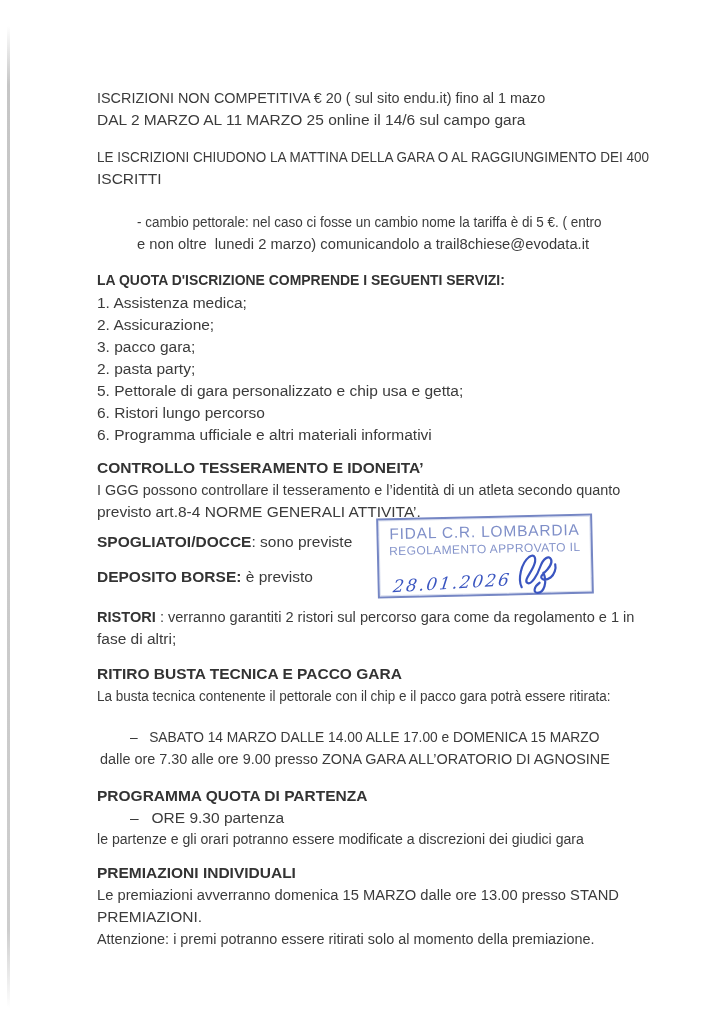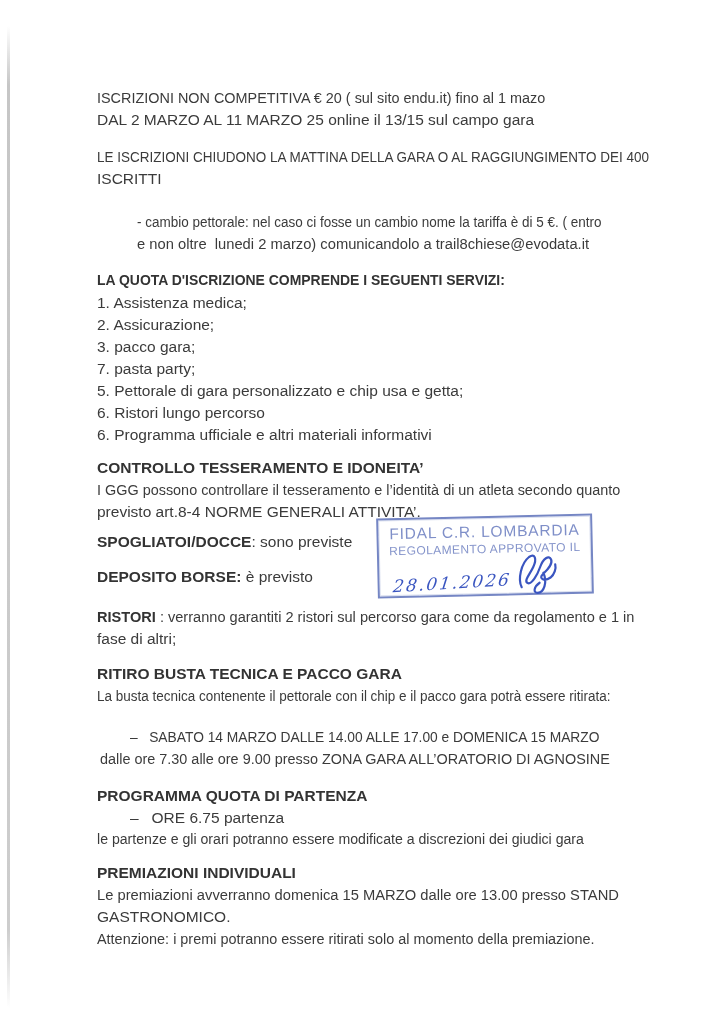--- a/index.html
+++ b/index.html
@@ -76,59 +76,59 @@
   }
 </style>
 </head>
 <body>
 
 <div class="page">
 
   <div class="scan-edge"></div>
 
   <div class="line sx93" style="top:88px">ISCRIZIONI NON COMPETITIVA € 20 ( sul sito endu.it) fino al 1 mazo</div>
-  <div class="line" style="top:110px">DAL 2 MARZO AL 11 MARZO 25 online il 13/15 sul campo gara</div>
+  <div class="line" style="top:110px">DAL 2 MARZO AL 11 MARZO 25 online il 14/6 sul campo gara</div>
 
   <div class="line sx87" style="top:147px">LE ISCRIZIONI CHIUDONO LA MATTINA DELLA GARA O AL RAGGIUNGIMENTO DEI 400</div>
   <div class="line" style="top:169px">ISCRITTI</div>
 
   <div class="line ind sx87" style="top:212px">- cambio pettorale: nel caso ci fosse un cambio nome la tariffa è di 5 €. ( entro</div>
   <div class="line ind sx95" style="top:234px">e non oltre  lunedi 2 marzo) comunicandolo a trail8chiese@evodata.it</div>
 
   <div class="line b sx90" style="top:270px">LA QUOTA D'ISCRIZIONE COMPRENDE I SEGUENTI SERVIZI:</div>
   <div class="line" style="top:293px">1. Assistenza medica;</div>
   <div class="line" style="top:315px">2. Assicurazione;</div>
   <div class="line" style="top:337px">3. pacco gara;</div>
-  <div class="line" style="top:359px">7. pasta party;</div>
+  <div class="line" style="top:359px">2. pasta party;</div>
   <div class="line" style="top:381px">5. Pettorale di gara personalizzato e chip usa e getta;</div>
   <div class="line" style="top:403px">6. Ristori lungo percorso</div>
   <div class="line" style="top:425px">6. Programma ufficiale e altri materiali informativi</div>
 
   <div class="line b" style="top:458px">CONTROLLO TESSERAMENTO E IDONEITA’</div>
   <div class="line sx93" style="top:480px">I GGG possono controllare il tesseramento e l’identità di un atleta secondo quanto</div>
   <div class="line" style="top:502px">previsto art.8-4 NORME GENERALI ATTIVITA’.</div>
 
   <div class="line" style="top:532px"><span class="b">SPOGLIATOI/DOCCE</span><span>: sono previste</span></div>
   <div class="line" style="top:567px"><span class="b">DEPOSITO BORSE:</span><span> è previsto</span></div>
 
   <div class="line sx94" style="top:607px"><span class="b">RISTORI</span><span> : verranno garantiti 2 ristori sul percorso gara come da regolamento e 1 in</span></div>
   <div class="line" style="top:629px">fase di altri;</div>
 
   <div class="line b" style="top:664px">RITIRO BUSTA TECNICA E PACCO GARA</div>
   <div class="line sx87" style="top:686px">La busta tecnica contenente il pettorale con il chip e il pacco gara potrà essere ritirata:</div>
   <div class="line ind2 sx89" style="top:727px">–   SABATO 14 MARZO DALLE 14.00 ALLE 17.00 e DOMENICA 15 MARZO</div>
   <div class="line ind3 sx93" style="top:749px">dalle ore 7.30 alle ore 9.00 presso ZONA GARA ALL’ORATORIO DI AGNOSINE</div>
 
   <div class="line b" style="top:786px">PROGRAMMA QUOTA DI PARTENZA</div>
-  <div class="line ind2" style="top:808px">–   ORE 6.75 partenza</div>
+  <div class="line ind2" style="top:808px">–   ORE 9.30 partenza</div>
   <div class="line sx91" style="top:829px">le partenze e gli orari potranno essere modificate a discrezioni dei giudici gara</div>
 
   <div class="line b" style="top:863px">PREMIAZIONI INDIVIDUALI</div>
   <div class="line sx95" style="top:885px">Le premiazioni avverranno domenica 15 MARZO dalle ore 13.00 presso STAND</div>
-  <div class="line" style="top:907px">GASTRONOMICO.</div>
+  <div class="line" style="top:907px">PREMIAZIONI.</div>
   <div class="line sx93" style="top:929px">Attenzione: i premi potranno essere ritirati solo al momento della premiazione.</div>
 
   <div class="stamp">
     <div class="stamp-org">FIDAL C.R. LOMBARDIA</div>
     <div class="stamp-caption">REGOLAMENTO APPROVATO IL</div>
     <div class="stamp-date">28.01.2026</div>
     <svg class="stamp-signature" viewBox="0 0 48 46">
       <path d="M8,38 C4,30 8,14 16,8 C22,4 24,10 20,18 C16,26 10,32 14,34 C18,36 24,26 27,18 C30,10 36,6 38,11 C40,16 33,22 29,26 C25,30 31,33 37,29 C41,26 43,20 42,16 M30,24 C34,34 30,44 24,44 C19,44 20,38 26,34" fill="none" stroke="#3a55c0" stroke-width="2.2" stroke-linecap="round"></path>
     </svg>
   </div>

